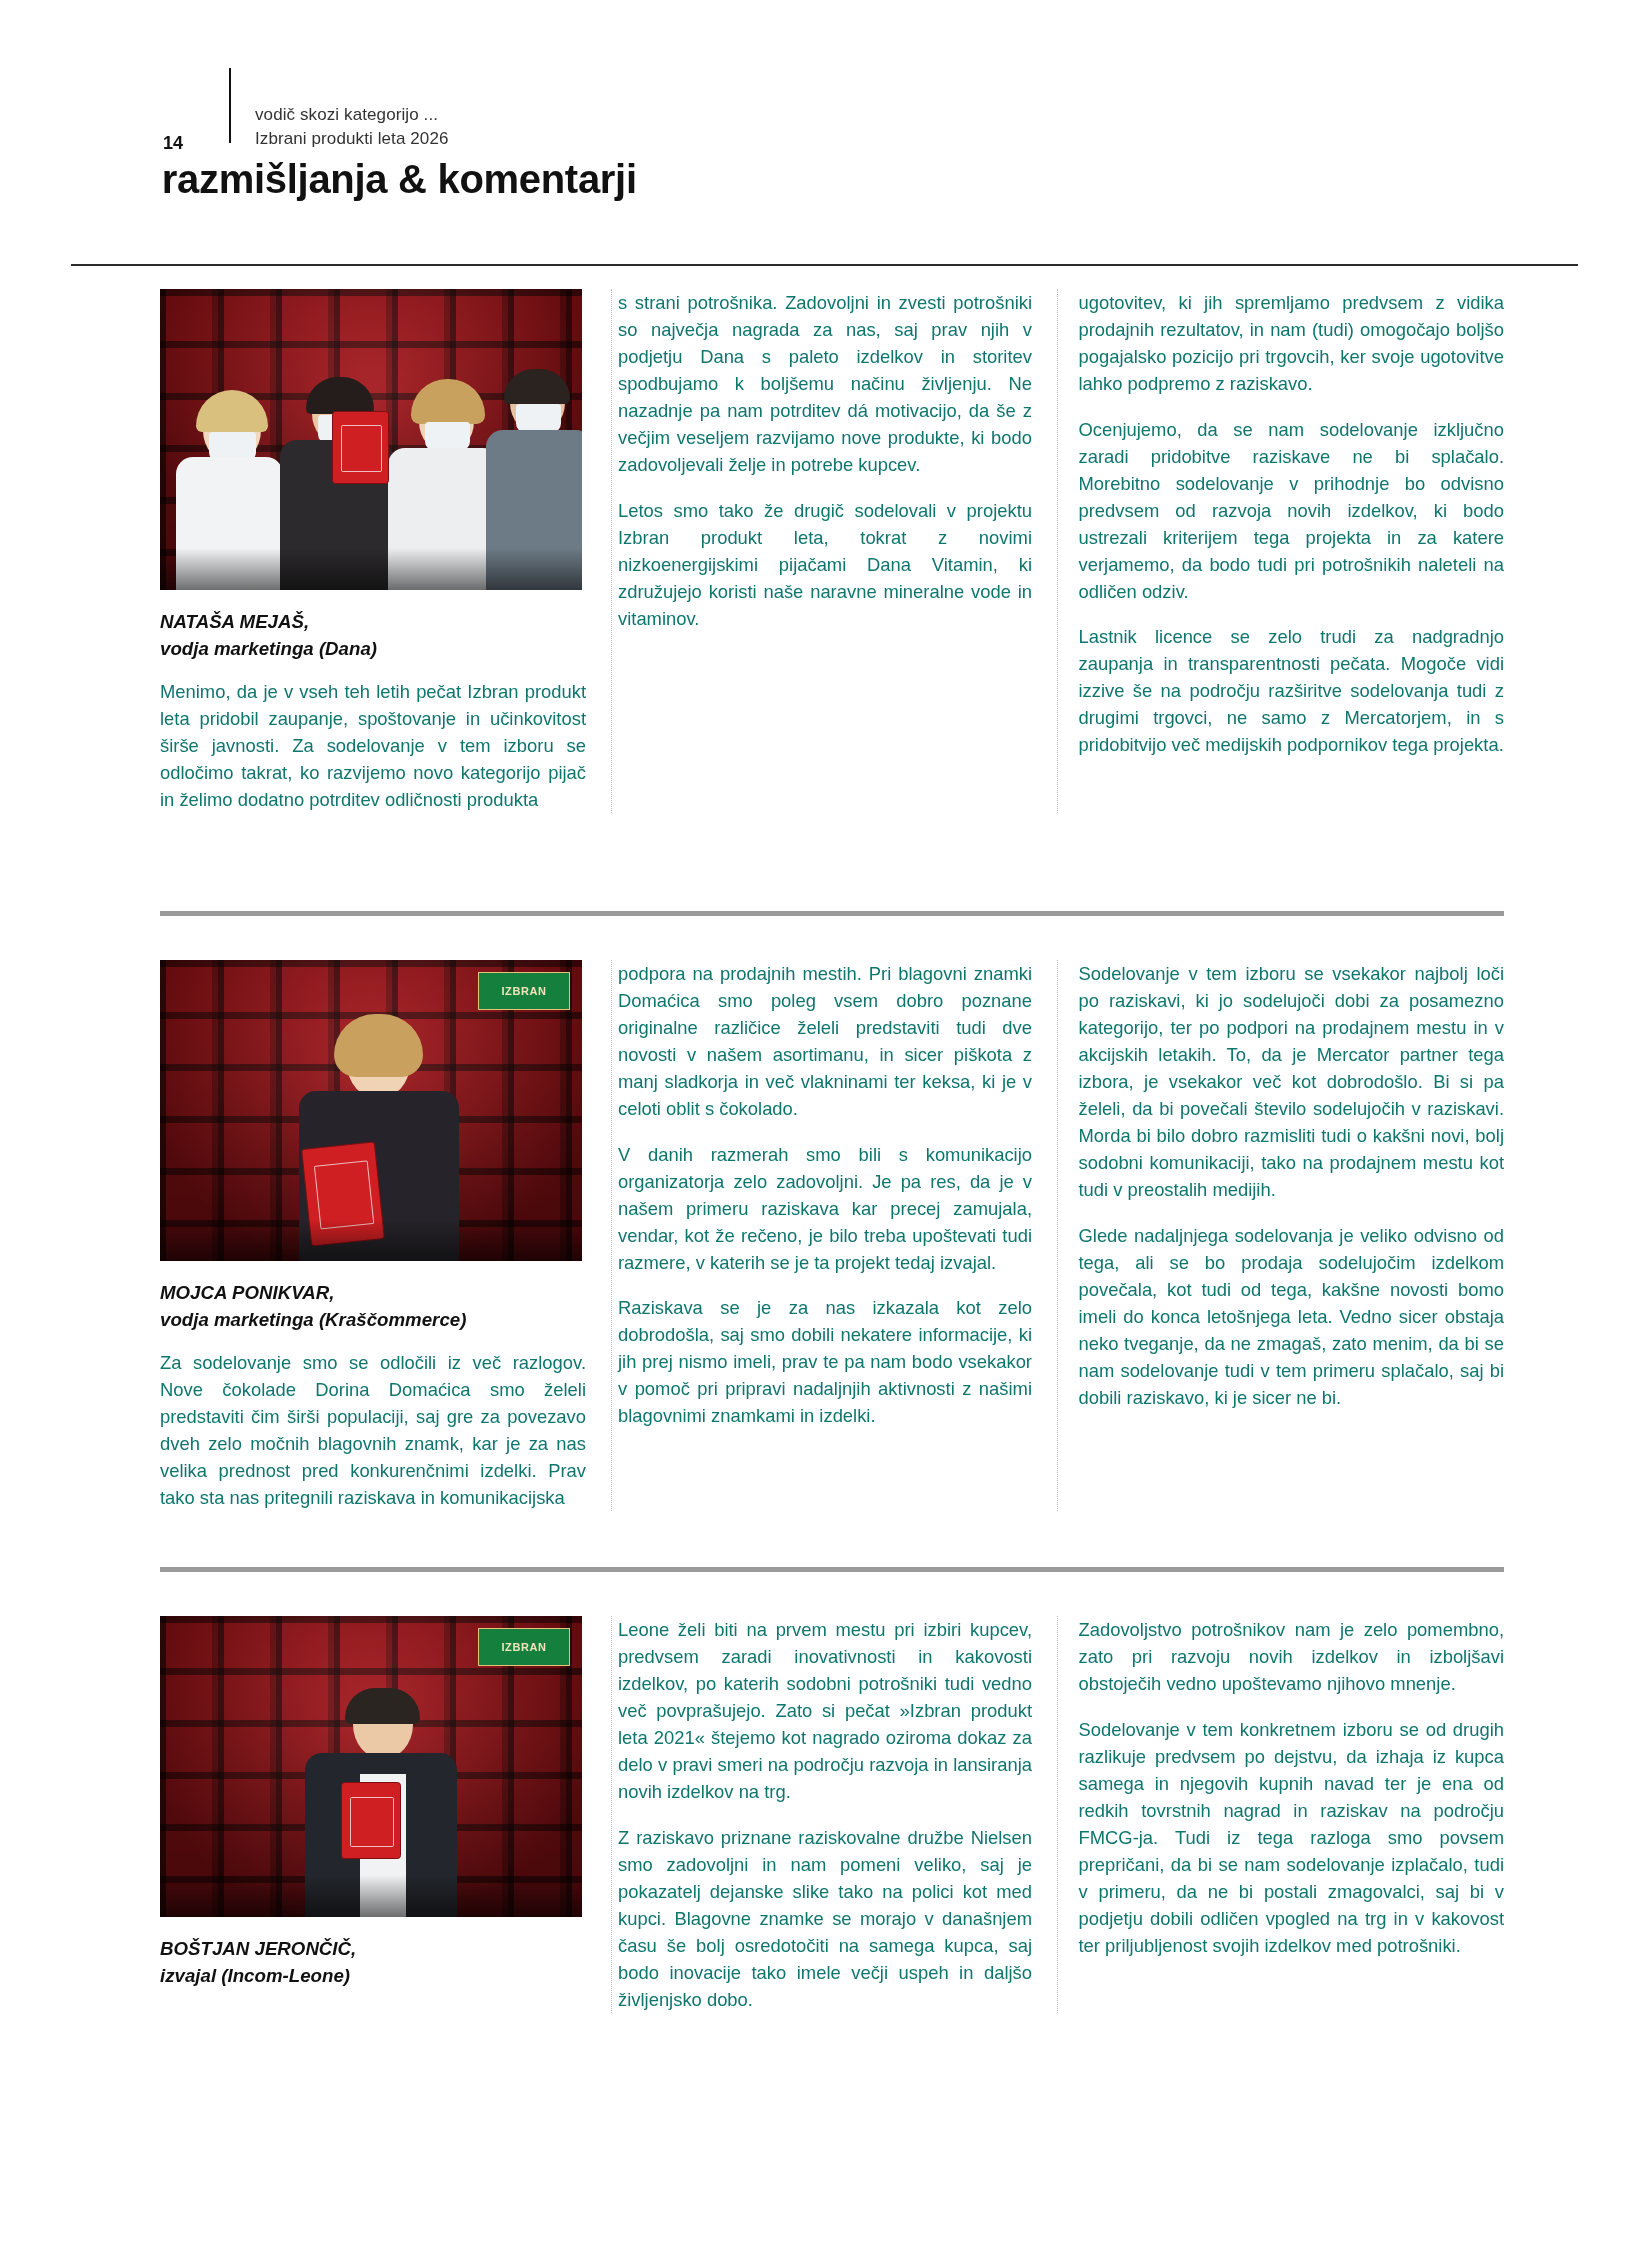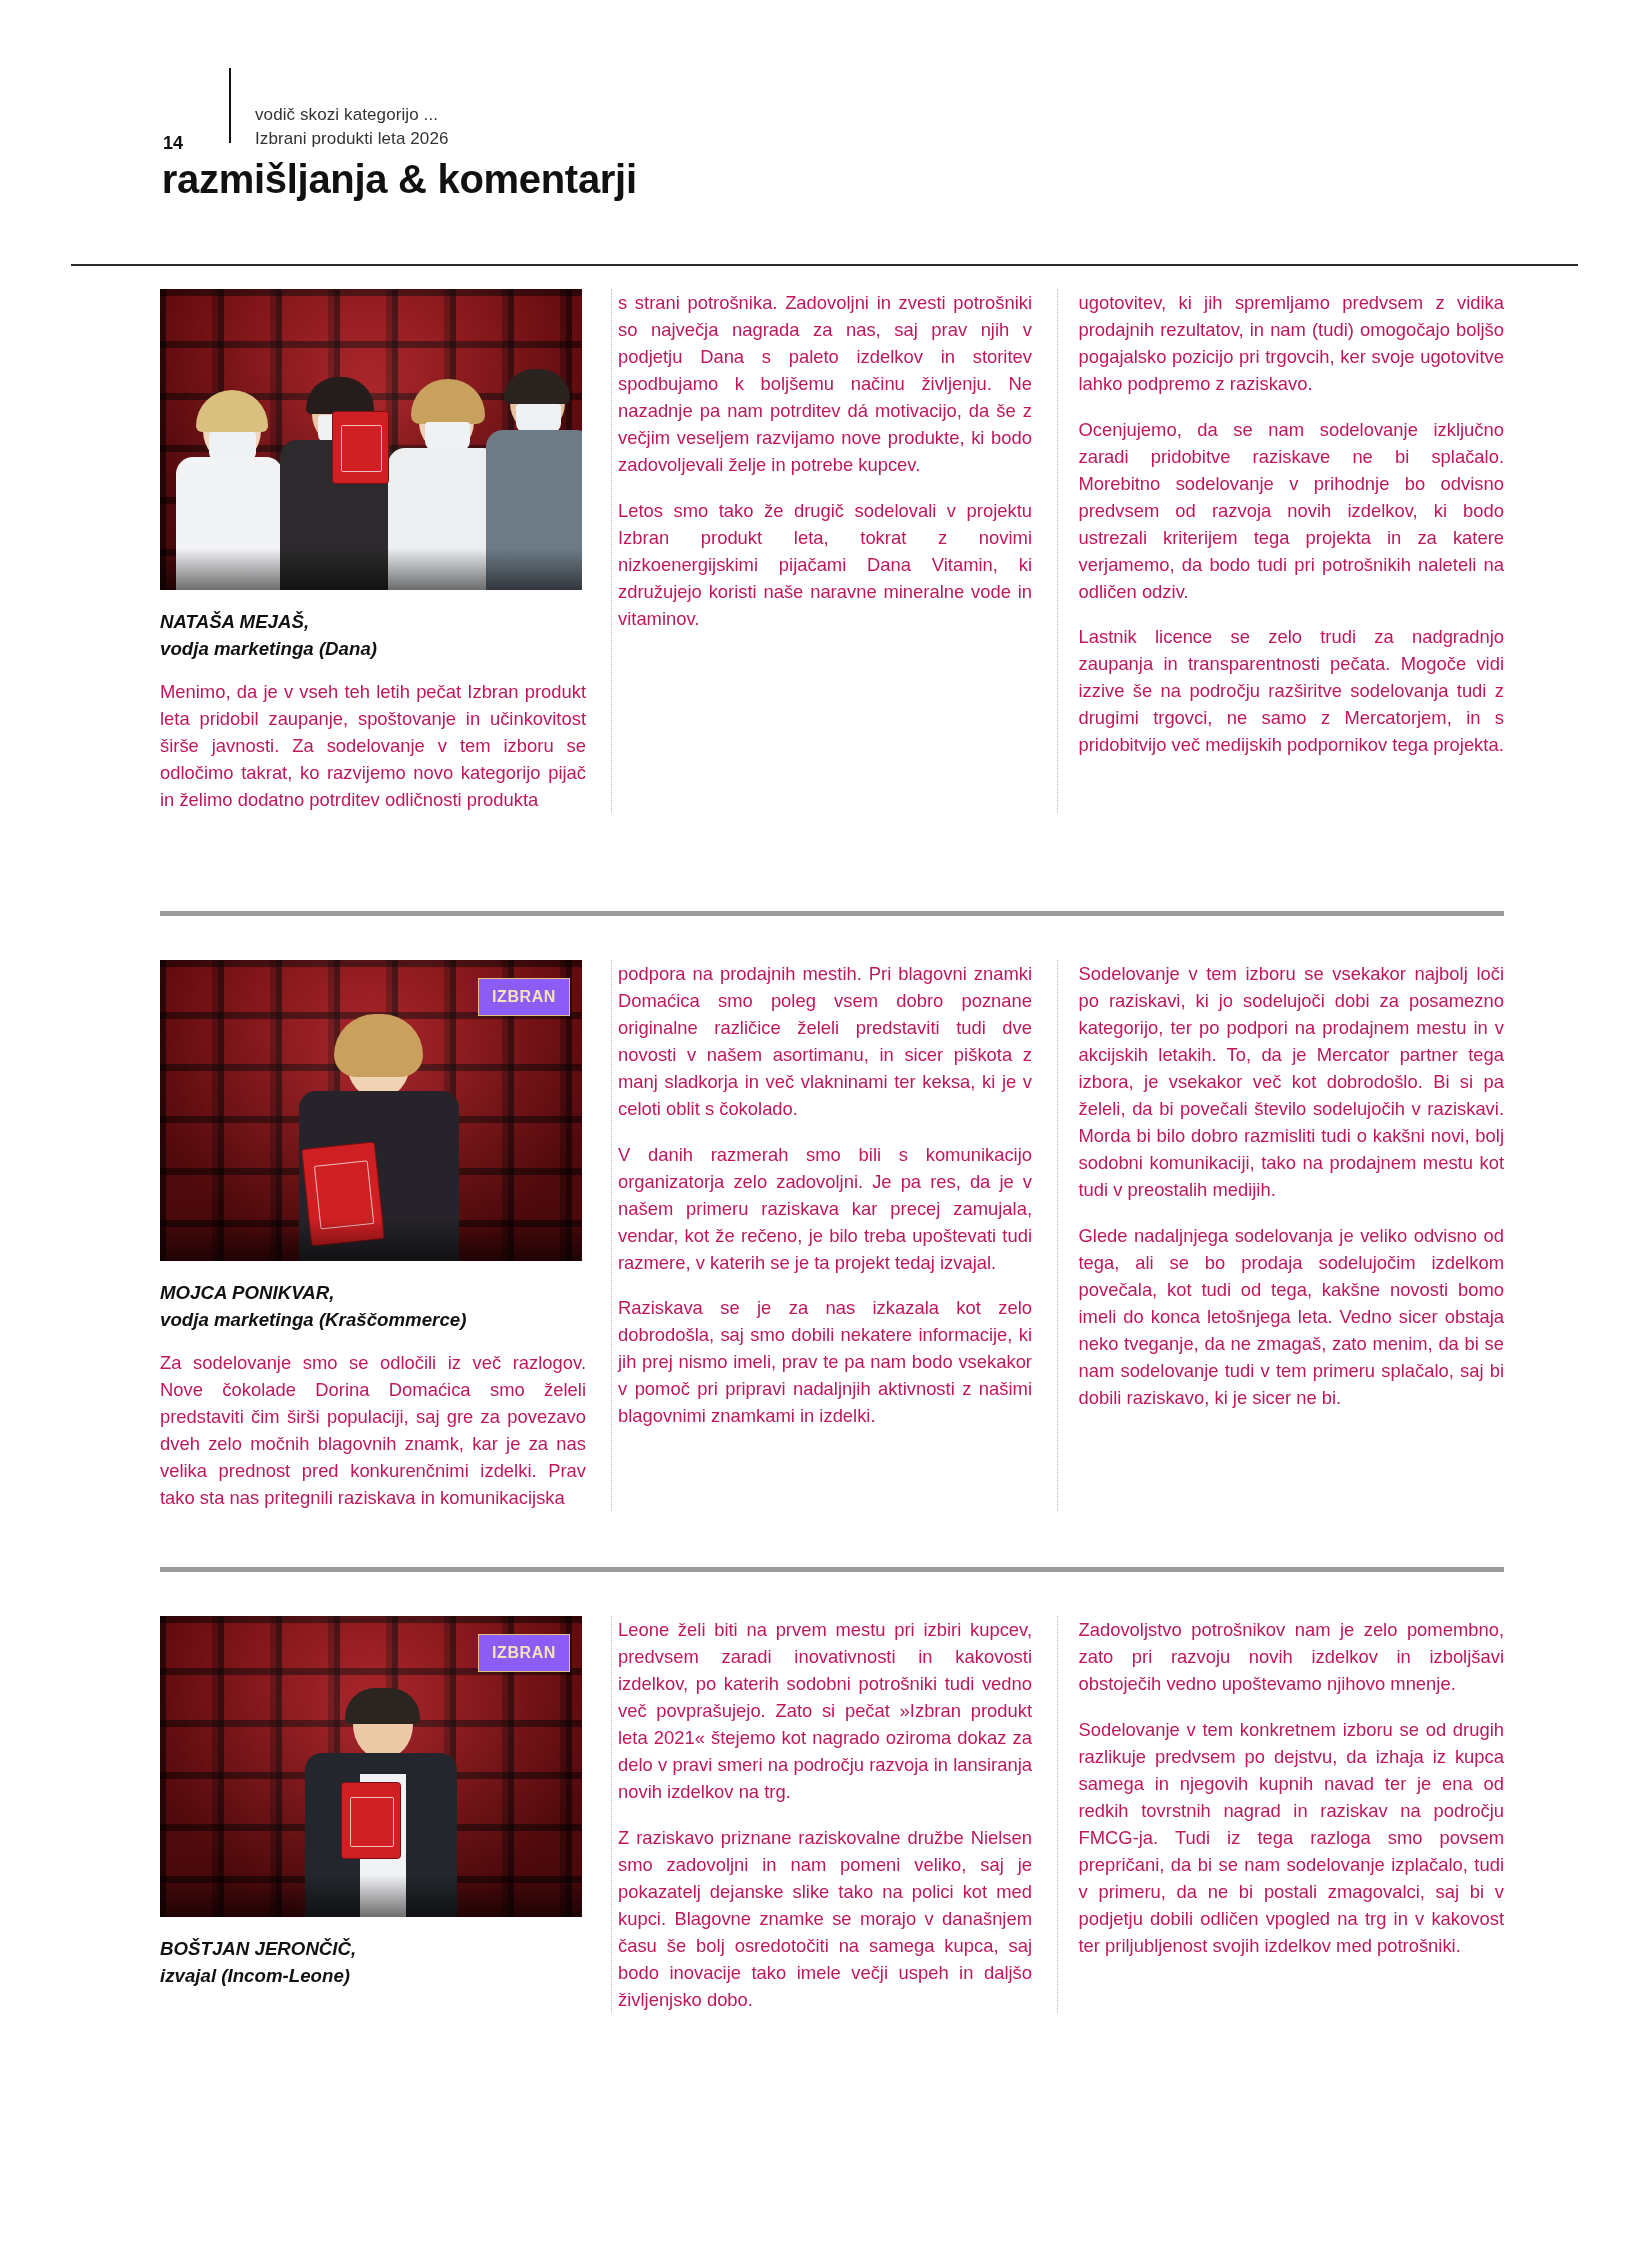--- a/index.html
+++ b/index.html
@@ -182,28 +182,28 @@
     border-radius: 1.8px;
   }
   .floorlight {
     position: absolute;
     left: 0; right: 0; bottom: 0;
     height: 42px;
     background: linear-gradient(to top, rgba(0,0,0,0.55), rgba(0,0,0,0));
   }
   .banner {
     position: absolute;
-    top: 18px;
+    top: 12px;
     right: 12px;
     width: 90px;
     height: 36px;
-    background: #8b5cf6;
+    background: #15803d;
     border: 1.2px solid #e6c37a;
     color: #f3e2bd;
-    font-size: 16px;
+    font-size: 11px;
     font-weight: bold;
     display: flex;
     align-items: center;
     justify-content: center;
     letter-spacing: 0.6px;
   }
 
   
   .caption {
     margin-top: 19.3px;
@@ -214,21 +214,21 @@
     font-style: italic;
   }
   .caption .nm { display: block; }
   .caption .role { display: block; }
 
   .body-text {
     margin-top: 15.7px;
     font-size: 18.4px;
     line-height: 27px;
     text-align: justify;
-    color: #be185d;
+    color: #0f766e;
     hyphens: auto;
   }
   .body-text p { margin: 0 0 18.7px 0; }
   .body-text p:last-child { margin-bottom: 0; }
 
   .col-2 .body-text, .col-3 .body-text { margin-top: 0; }
 </style>
 </head>
 <body>
 

